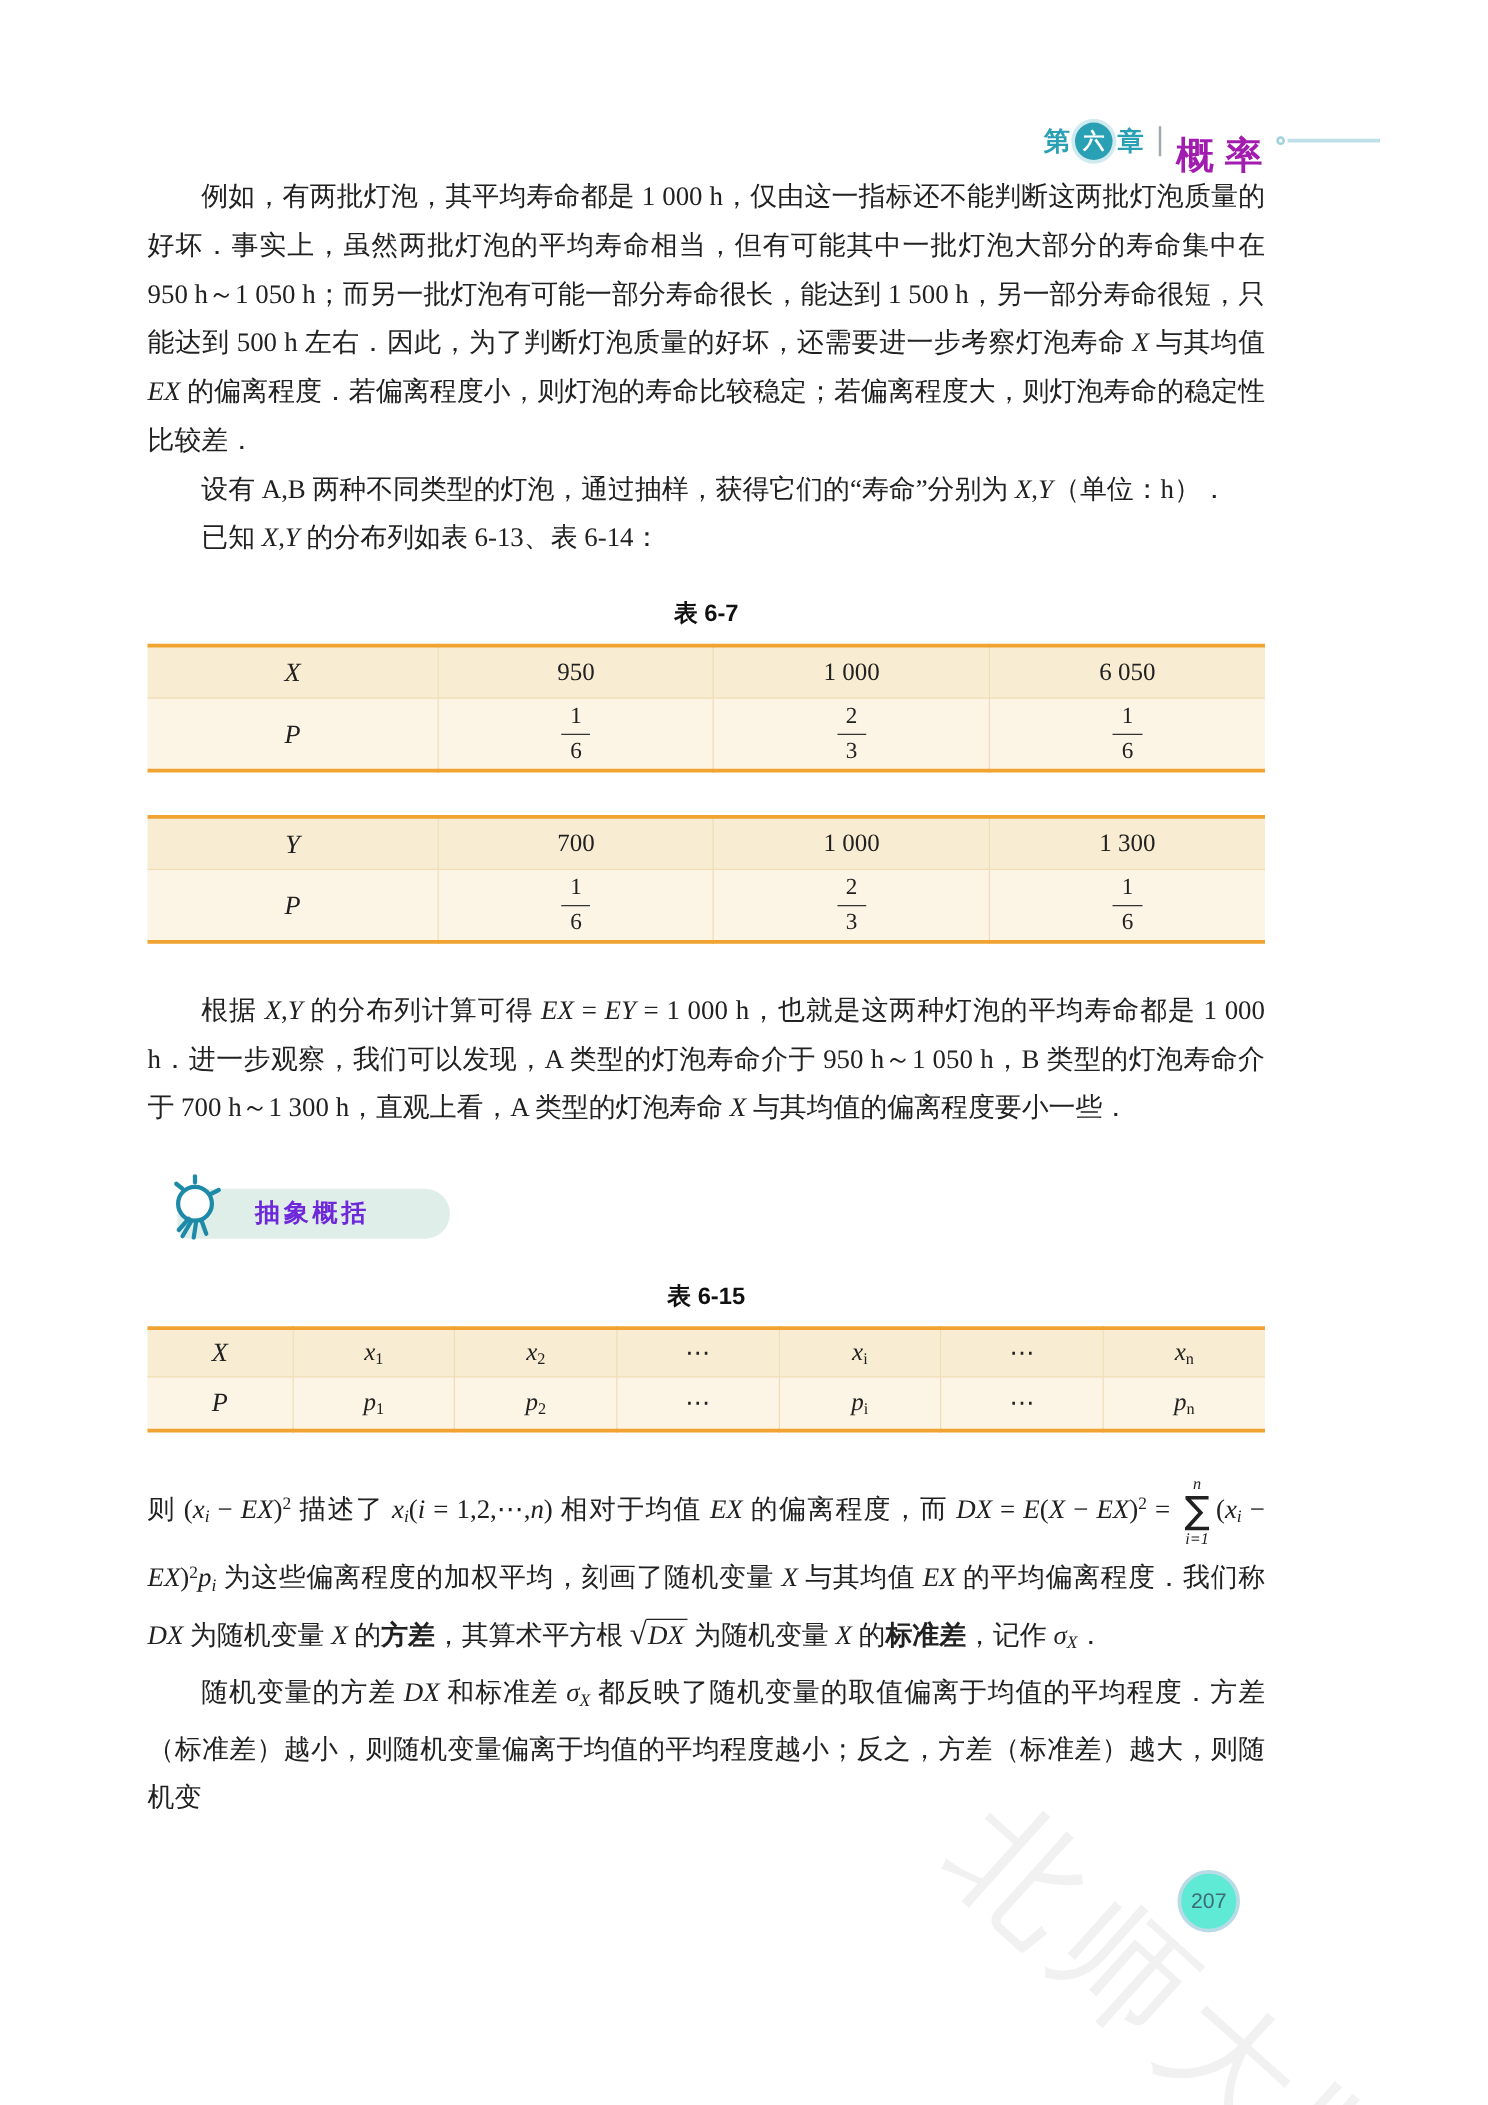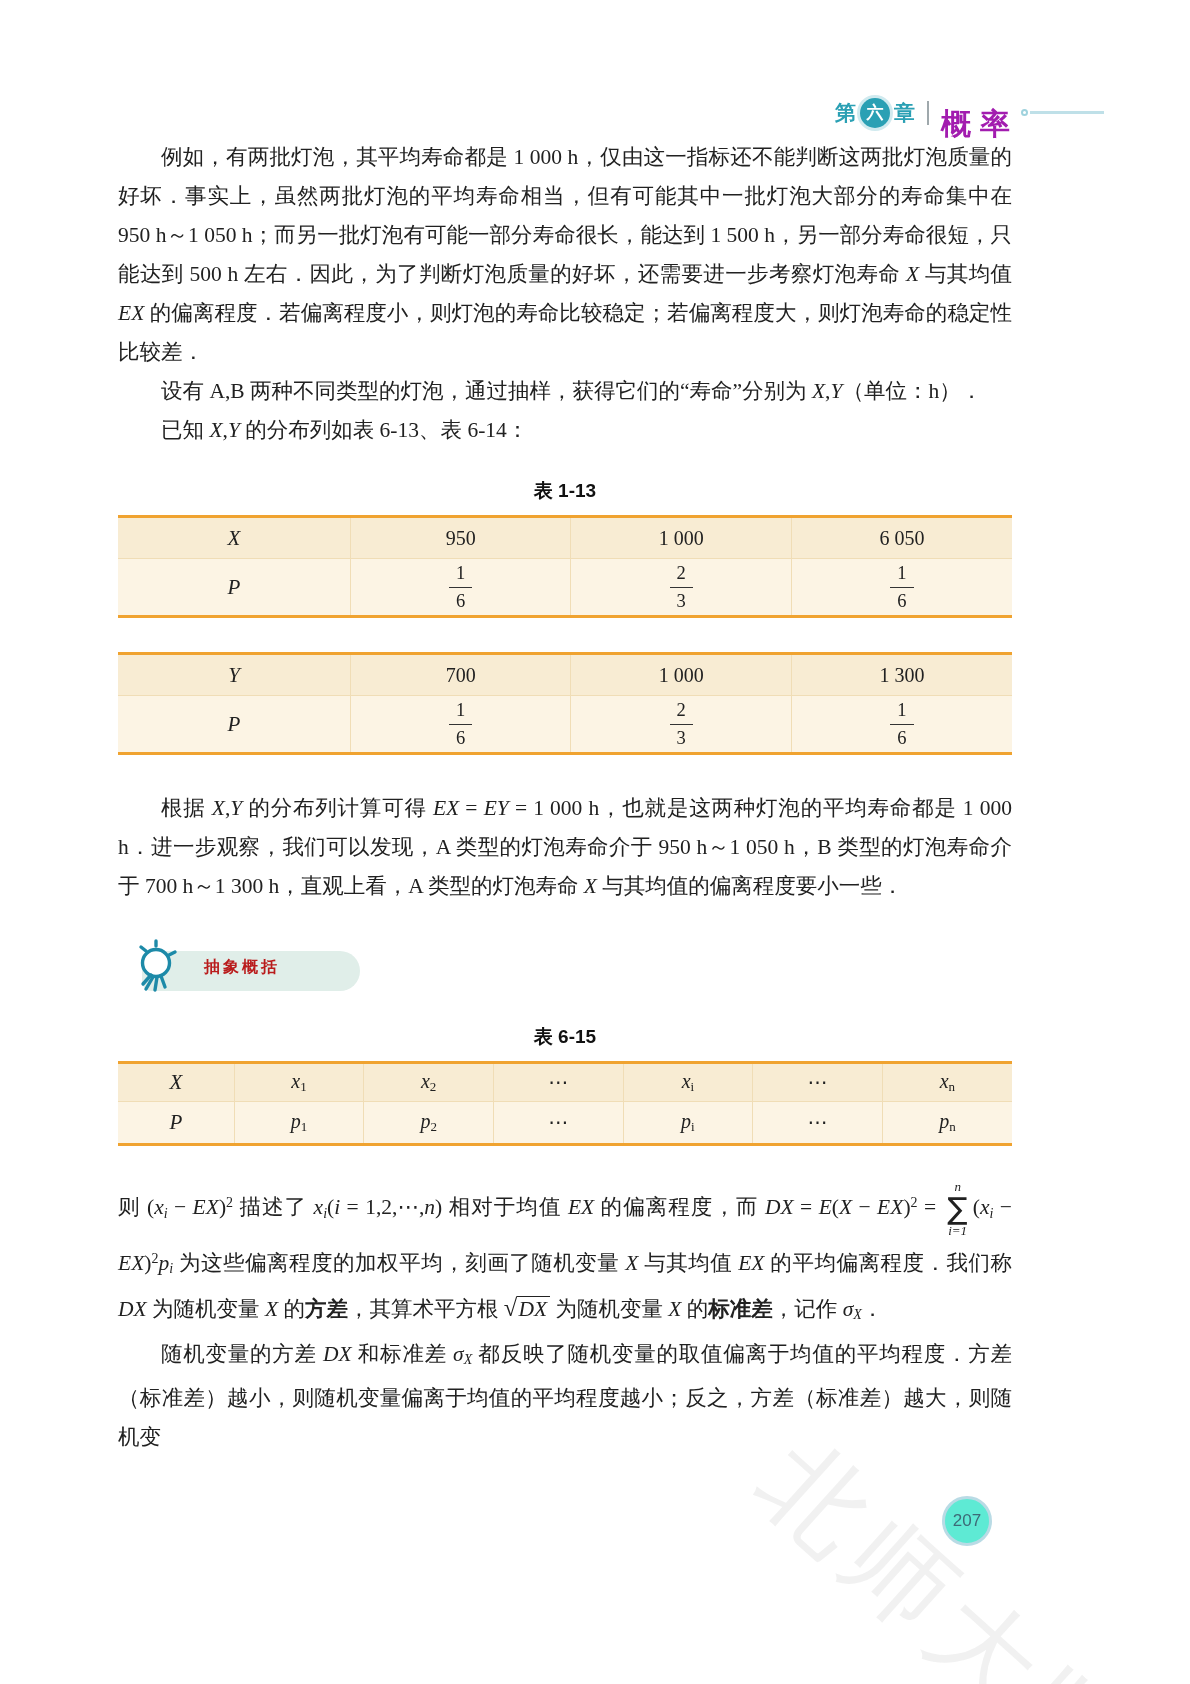--- a/index.html
+++ b/index.html
@@ -64,21 +64,21 @@
     font-size:18.5px; line-height:1.2; }
   .frac .num { display:block; padding:0 7px 2px; border-bottom:1.5px solid #333; }
   .frac .den { display:block; padding-top:2px; }
 
   
   .concept { position:relative; height:50px; margin:40px 0 20px; }
   .concept .pill { position:absolute; left:24px; top:5px; width:218px; height:40px;
     background:#e0eee9; border-radius:10px 22px 22px 10px; }
   .concept .label { position:absolute; left:86px; top:11px;
     font-family:"Liberation Sans","DejaVu Sans",sans-serif; font-weight:bold;
-    font-size:16px; color:#b91c1c; letter-spacing:3px; }
+    font-size:20px; color:#6d28d9; letter-spacing:3px; }
   .concept .icon { position:absolute; left:4px; top:-8px; width:64px; height:64px; }
 
   
   .pagenum { position:absolute; right:198px; bottom:138px; width:50px; height:50px;
     border:3px solid #b9dbe5; border-radius:50%; display:flex; align-items:center;
     justify-content:center; font-family:"Liberation Sans","DejaVu Sans",sans-serif;
     font-size:17px; color:#3d6b77; background:#5eead4; z-index:3; }
   .watermark { position:absolute; left:822px; top:1412px; font-size:104px;
     color:#444; opacity:0.07; transform:rotate(42deg); transform-origin:left top;
     letter-spacing:10px; white-space:nowrap; z-index:1;
@@ -101,21 +101,21 @@
     </span>
   </div>
 
   <div class="content">
 
     <p class="body">例如，有两批灯泡，其平均寿命都是 1 000 h，仅由这一指标还不能判断这两批灯泡质量的好坏．事实上，虽然两批灯泡的平均寿命相当，但有可能其中一批灯泡大部分的寿命集中在 950 h～1 050 h；而另一批灯泡有可能一部分寿命很长，能达到 1 500 h，另一部分寿命很短，只能达到 500 h 左右．因此，为了判断灯泡质量的好坏，还需要进一步考察灯泡寿命 <span class="mi">X</span> 与其均值 <span class="mi">EX</span> 的偏离程度．若偏离程度小，则灯泡的寿命比较稳定；若偏离程度大，则灯泡寿命的稳定性比较差．</p>
     <p class="body">设有 A,B 两种不同类型的灯泡，通过抽样，获得它们的“寿命”分别为 <span class="mi">X</span>,<span class="mi">Y</span>（单位：h）．</p>
     <p class="body">已知 <span class="mi">X</span>,<span class="mi">Y</span> 的分布列如表 6-13、表 6-14：</p>
 
     <div class="table-block">
-      <div class="tcap">表 1-13</div>
+      <div class="tcap">表 6-7</div>
       <table class="dtable">
         <colgroup>
             <col style="width:26%">
             <col style="width:24.66%">
             <col style="width:24.66%">
             <col style="width:24.66%">
           </colgroup>
         <tbody>
             <tr class="row-a">
           <td><span class="lab">X</span></td>

